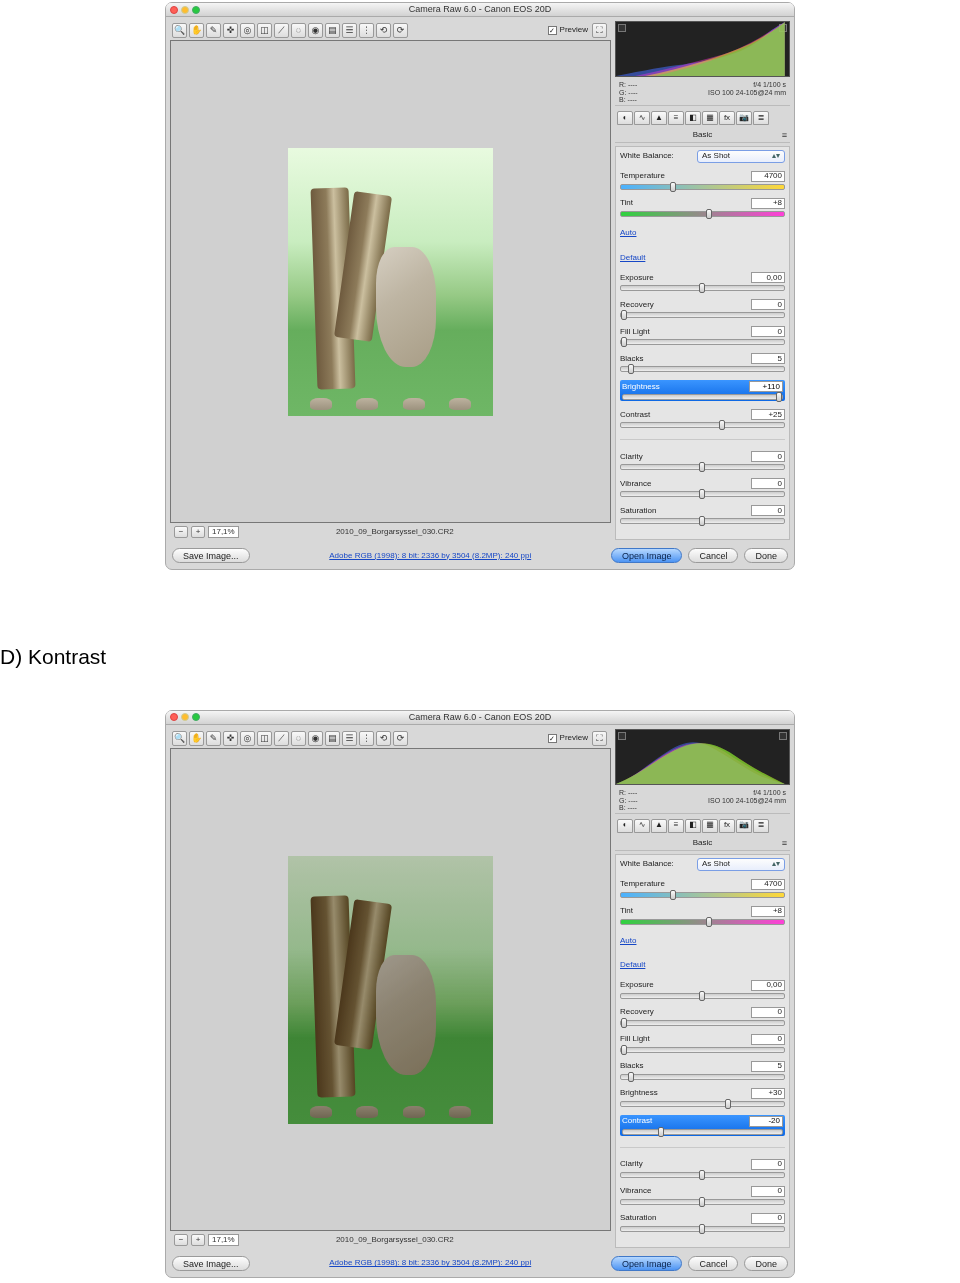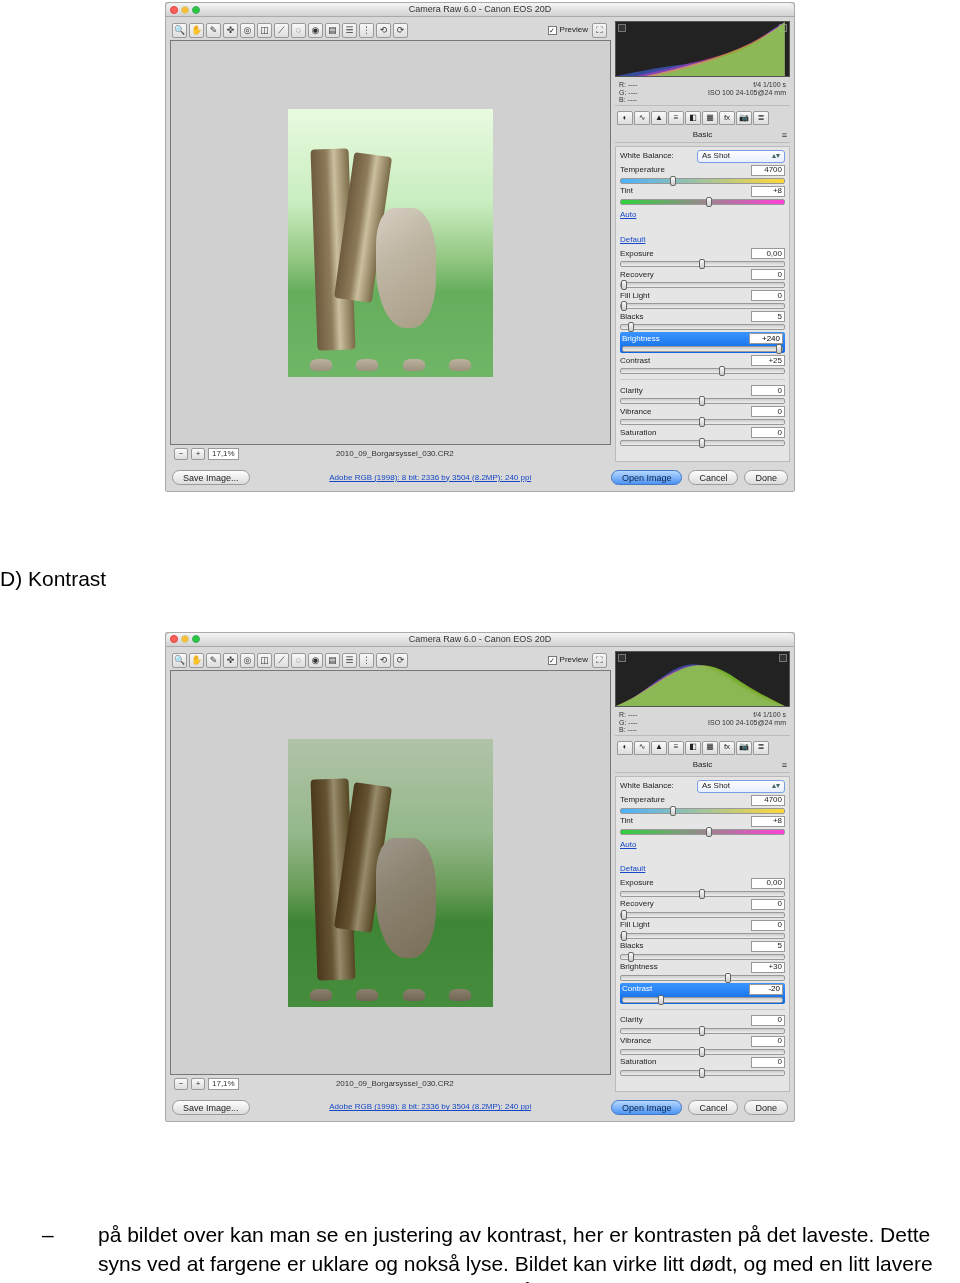--- a/index.html
+++ b/index.html
@@ -17,21 +17,21 @@
   .bullet-list { margin: 6px 0 0 70px; }
   .bullet-list li { list-style: none; text-indent: -28px; padding-left: 28px; margin: 4px 0; }
   .bullet-list li::before { content: "–"; display: inline-block; width: 28px; }
 
   
   .acr-wrap { display: flex; justify-content: center; margin: 2px 0 8px 0; }
   .acr {
     width: 630px;
     background: #d8d8d8;
     border: 1px solid #aaa;
-    border-radius: 2px;
+    border-radius: 7px;
     font-size: 8px;
     color: #222;
     font-family: "Lucida Grande", Arial, sans-serif;
   }
   .acr-titlebar {
     height: 14px;
     background: linear-gradient(#f5f5f5, #d2d2d2);
     border-bottom: 1px solid #aaa;
     display: flex;
     align-items: center;
@@ -106,21 +106,21 @@
   .hcorner.l{left:2px;} .hcorner.r{right:2px;}
   .caminfo { display:flex; justify-content:space-between; padding:1px 4px; font-size:8px; border-bottom:1px solid #bbb; }
   .caminfo .col{ display:flex; flex-direction:column; line-height:1.1; font-size:7px; color:#333; }
   .caminfo .colr{ text-align:right; }
 
   .tabsrow { display:flex; gap:1px; padding:2px 2px 0; }
   .ptab { width:16px; height:14px; border:1px solid #999; background:linear-gradient(#fafafa,#ddd); border-radius:2px 2px 0 0; display:flex; align-items:center; justify-content:center; font-size:8px; }
   .panelhead { display:flex; align-items:center; justify-content:center; font-size:8px; border-bottom:1px solid #bbb; padding:1px; margin-top:1px; position:relative; }
   .panelhead .menuicon{position:absolute; right:3px; font-size:9px; color:#333;}
 
-  .panelbody { background:#e5e5e5; border:1px solid #bbb; padding:3px 4px 15px; display:flex; flex-direction:column; gap:2px;justify-content:flex-end; }
+  .panelbody { background:#e5e5e5; border:1px solid #bbb; padding:3px 4px 15px; display:flex; flex-direction:column; gap:8px;justify-content:flex-end; }
   .wbsel-row { display:flex; justify-content:space-between; align-items:center; }
   .wbsel { height:13px; border:1px solid #7a9ee5; background:linear-gradient(#fdfdfd,#e8eefc); border-radius:3px; padding:0 4px; display:flex; align-items:center; justify-content:space-between; width:88px; font-size:8px; }
   .wbsel .arrs{ font-size:8px; color:#466; }
 
   .sliderrow { display:flex; flex-direction:column; gap:0; }
   .sr-top { display:flex; justify-content:space-between; align-items:center; }
   .numbox { width:34px; height:11px; border:1px solid #999; background:#fff; font-size:8px; display:flex; align-items:center; justify-content:flex-end; padding-right:2px; }
   .slname { font-size:8px; }
   .track { height:6px; background:linear-gradient(#ccc,#eee); border:1px solid #999; border-radius:2px; position:relative; margin-top:2px; }
   .track.temp { background:linear-gradient(90deg,#4ab1ff,#ffd838); }
@@ -314,21 +314,21 @@
                   <span class="slname">Blacks</span>
                   <div class="numbox">5</div>
                 </div>
               <div class="track">
                   <div class="thumb" style="left:4%"></div>
                 </div>
             </div>
             <div class="sliderrow highlighted">
               <div class="sr-top">
                   <span class="slname">Brightness</span>
-                  <div class="numbox">+240</div>
+                  <div class="numbox">+110</div>
                 </div>
               <div class="track">
                   <div class="thumb" style="left:96%"></div>
                 </div>
             </div>
             <div class="sliderrow">
               <div class="sr-top">
                   <span class="slname">Contrast</span>
                   <div class="numbox">+25</div>
                 </div>

